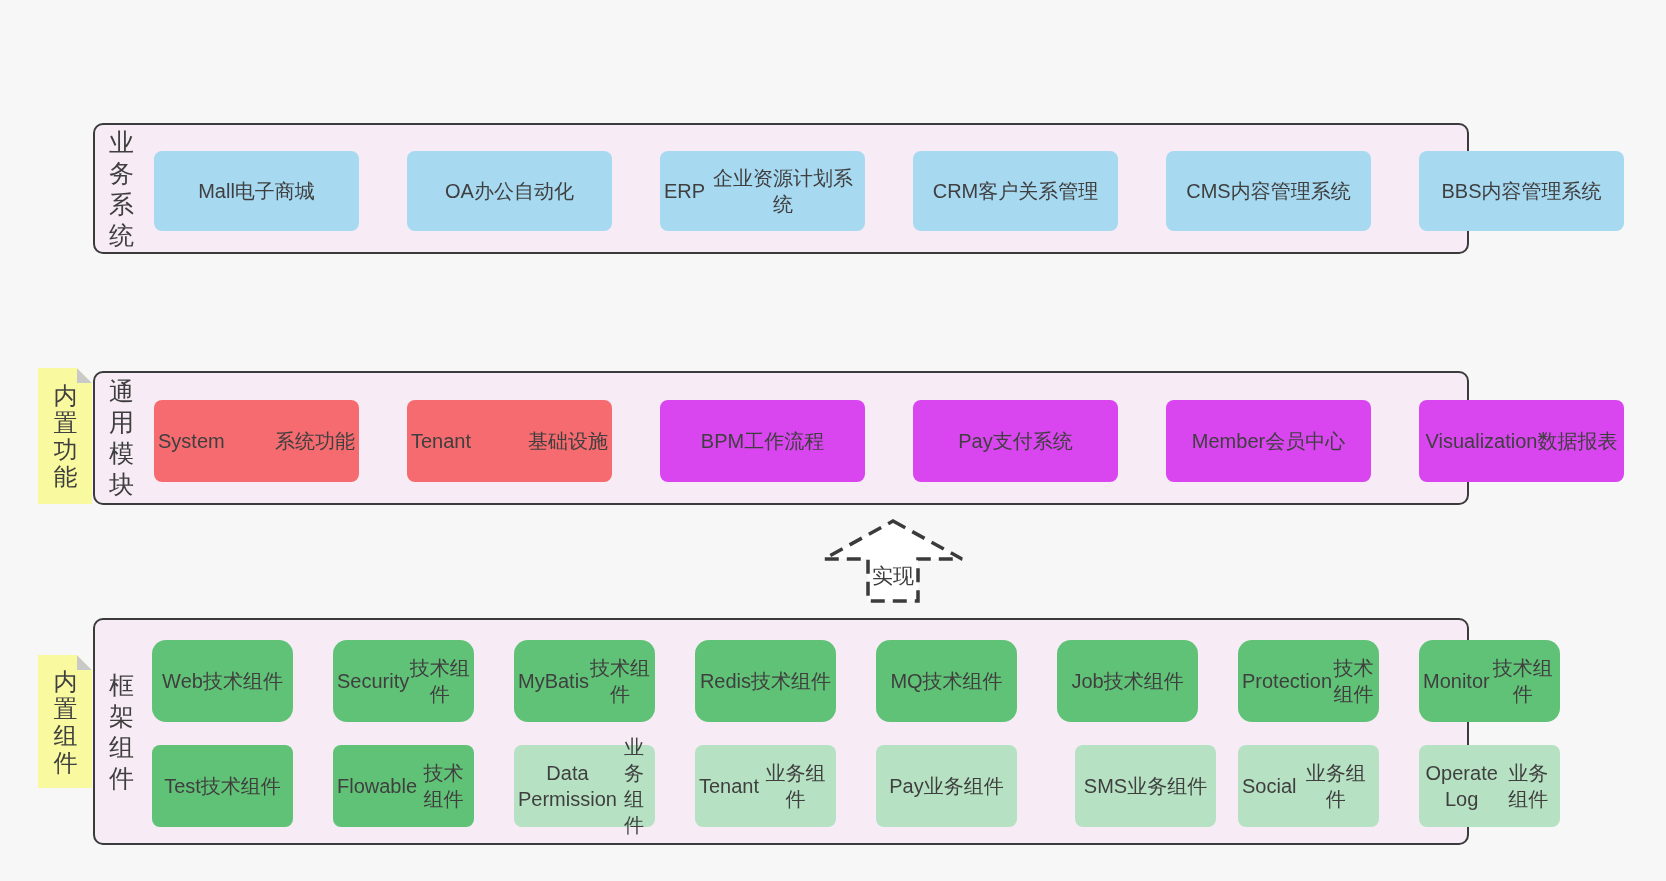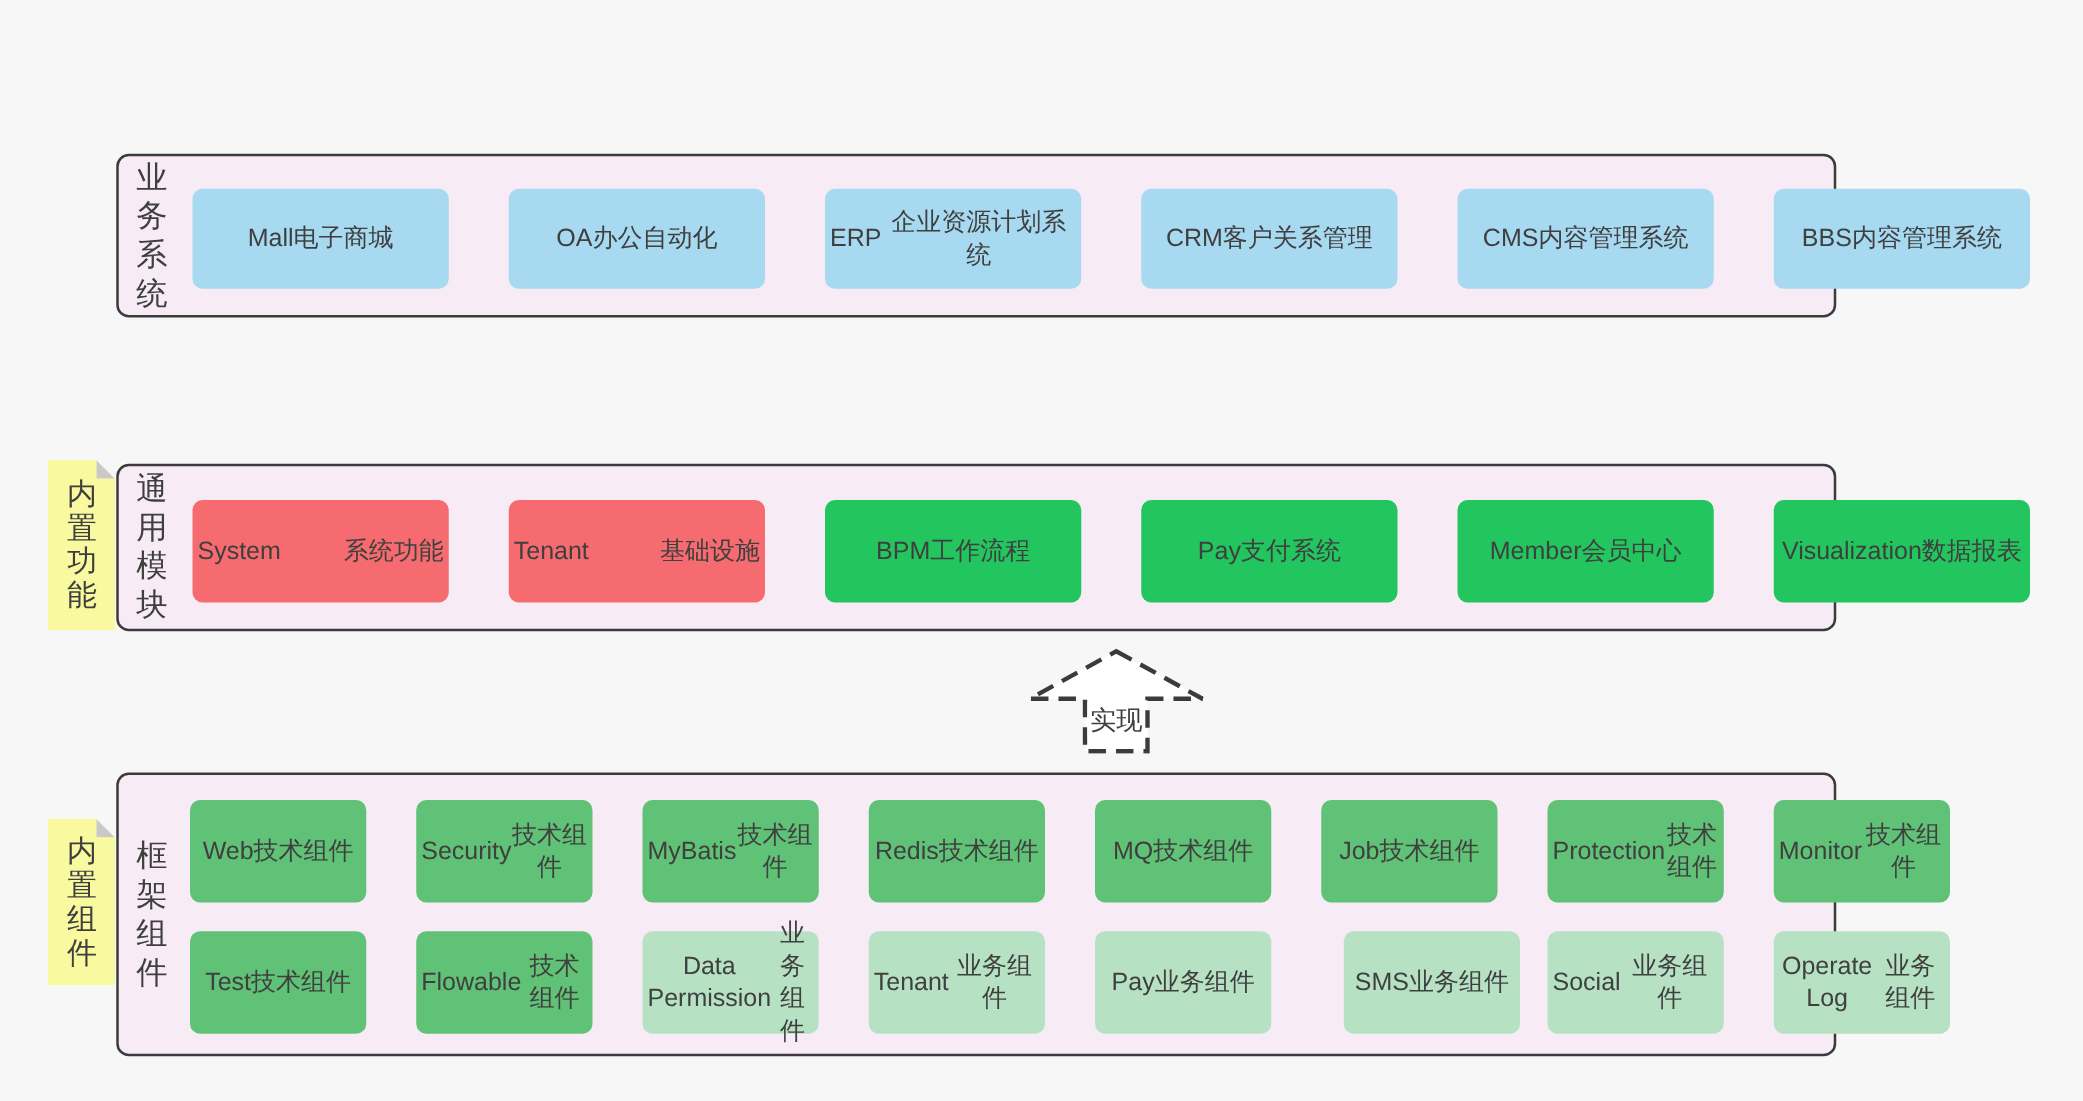--- a/index.html
+++ b/index.html
@@ -20,25 +20,25 @@
     text-align:center;white-space:normal;
   }
   .box{
     position:absolute;border-radius:8px;display:flex;flex-direction:row;
     align-items:center;justify-content:center;text-align:center;
     font-size:20px;line-height:26px;padding:0 4px;box-sizing:border-box;
   }
   .band1 .box{top:26px;width:205px;height:80px;}
   .band2 .box{top:27px;width:205px;height:82px;}
   .band3 .box{width:141px;height:82px;}
-  .band3 .r1{top:20px;}
+  .band3 .r1{top:20px;border-radius:14px;}
   .band3 .r2{top:125px;}
   .blue{background:#a7d9f1;}
   .red{background:#f56b6f;justify-content:space-between;}
-  .pink{background:#22c55e;}
+  .pink{background:#d946ef;}
   .green{background:#60c276;}
   .green-light{background:#b6e2c3;}
   .box .en,.box .zh{display:block;}
   .arrow{position:absolute;width:142px;height:84px;}
   .arrow svg{position:absolute;left:0;top:0;}
   .arrow-label{
     position:absolute;left:50%;top:43px;transform:translateX(-50%);
     font-size:21px;background:#ffffff;padding:0 2px;white-space:nowrap;
   }
   .arrow1{left:806px;top:258px;}

